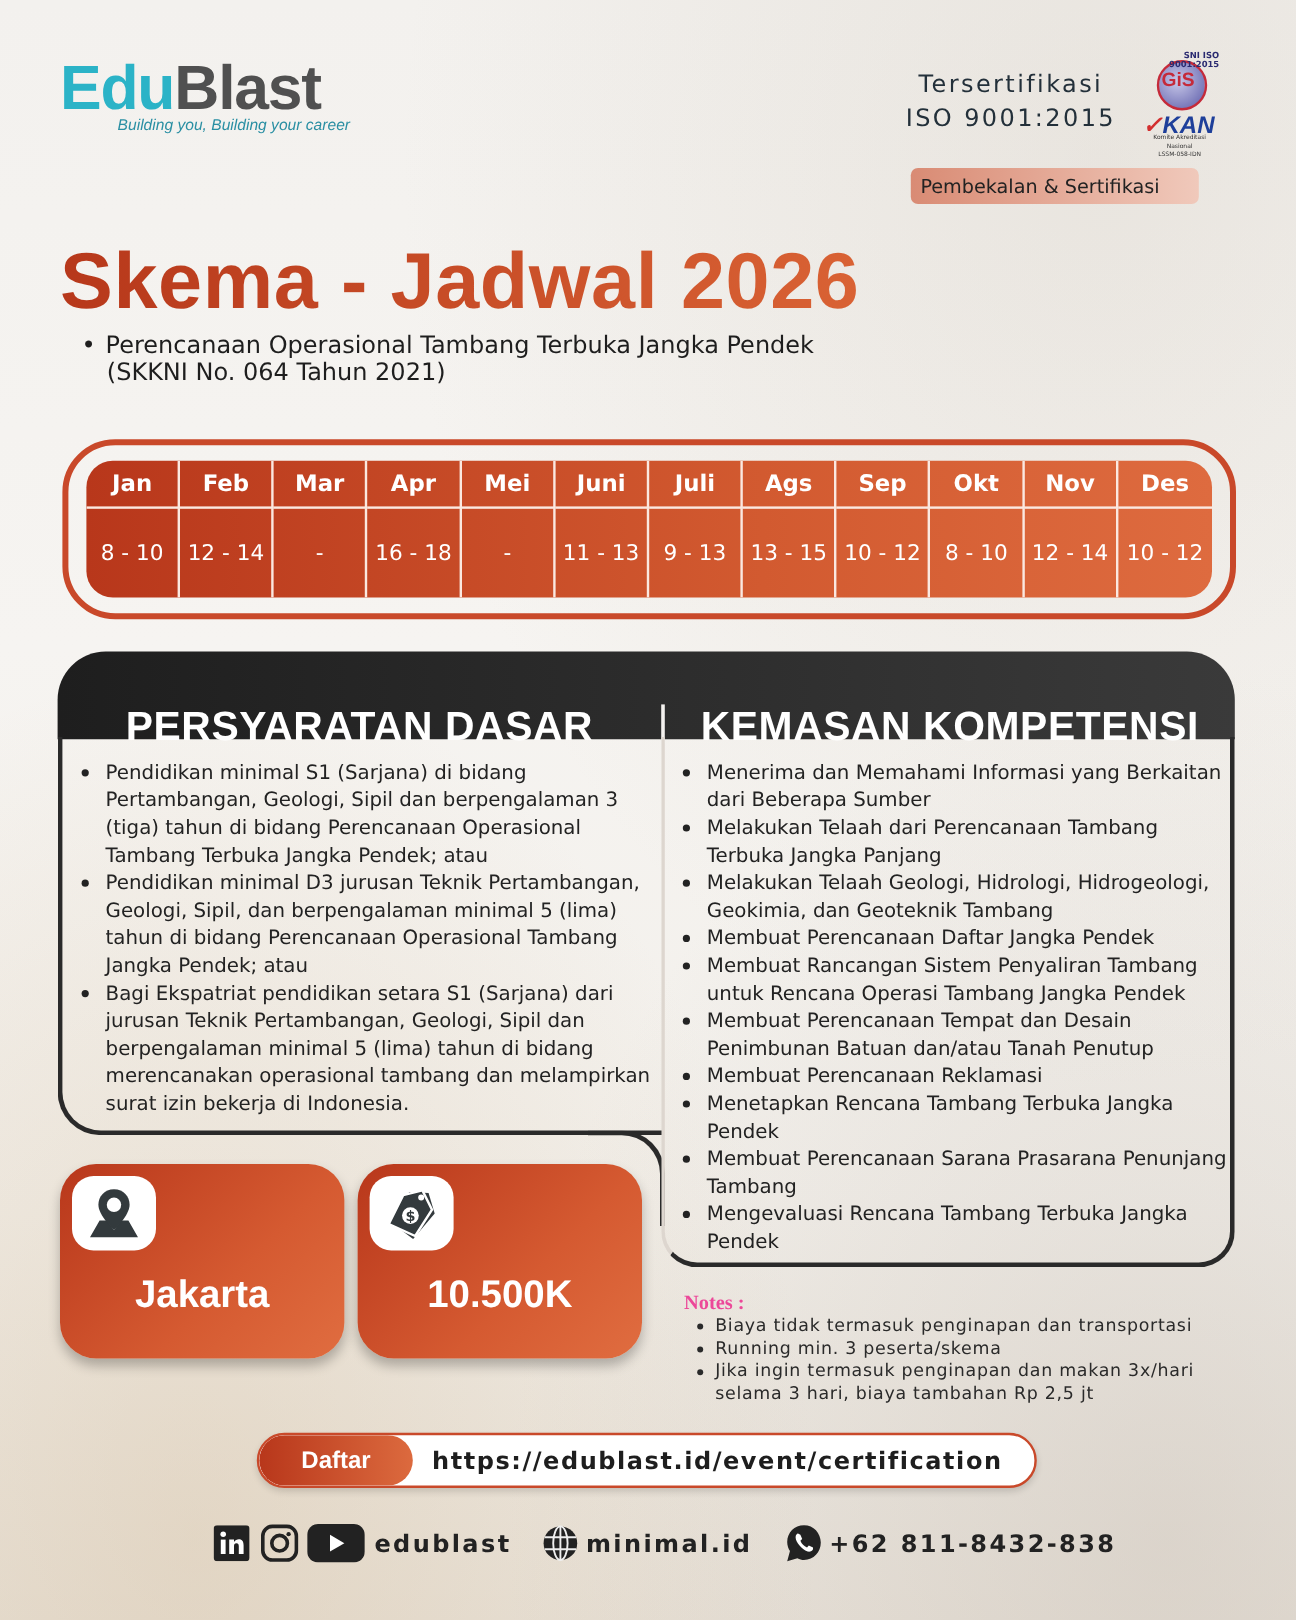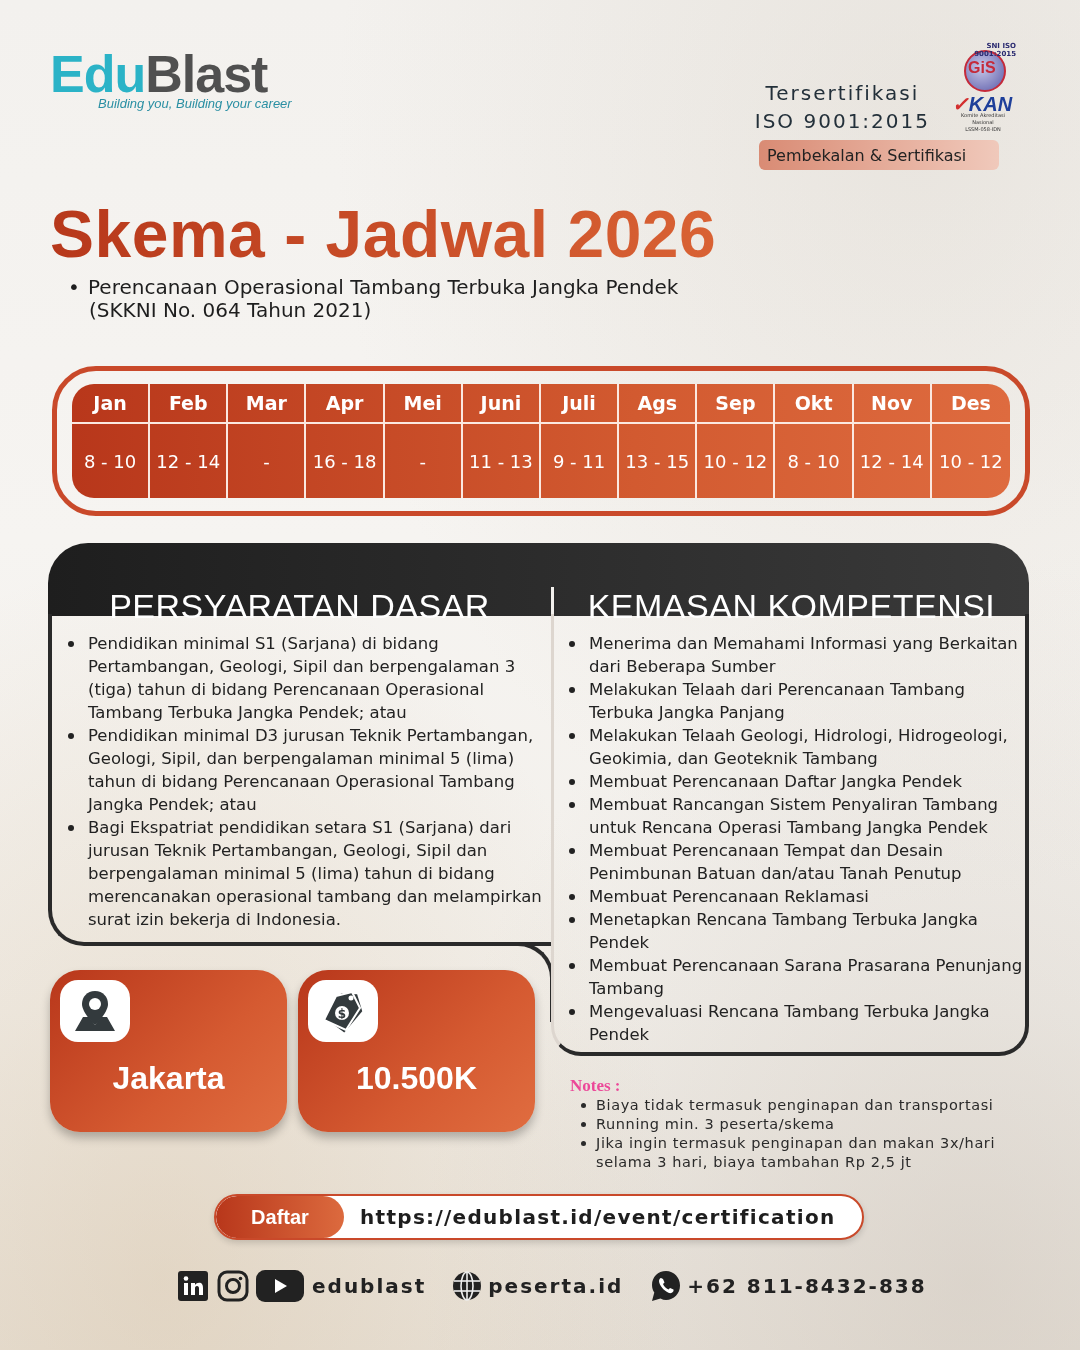--- a/index.html
+++ b/index.html
@@ -20,21 +20,21 @@
     pointer-events: none;
   }
 
   
   .logo { position: absolute; left: 50px; top: 48px; }
   .logo-word { font-family: "Liberation Sans", sans-serif; font-weight: 700; font-size: 52px; letter-spacing: -1px; line-height: 52px; }
   .logo-edu { color: #2bb3c7; }
   .logo-blast { color: #505050; }
   .logo-tag { font-family: "Liberation Sans", sans-serif; font-style: italic; font-size: 13px; color: #2a8fa3; margin-left: 48px; margin-top: -4px; }
 
-  .cert { position: absolute; right: 150px; top: 56px; text-align: center; margin-top: 23px; }
+  .cert { position: absolute; right: 150px; top: 56px; text-align: center; }
   .cert-line { font-family: "DejaVu Sans", sans-serif; font-size: 20px; letter-spacing: 2px; color: #23303a; line-height: 28px; font-weight: 500; }
   .gis-badge { position: absolute; left: 958px; top: 44px; width: 58px; height: 48px; }
   .gis-circle { position: absolute; left: 6px; top: 6px; width: 42px; height: 42px; border-radius: 50%; background: radial-gradient(circle at 40% 40%, #c9c9e9, #5a5aa8); border: 2px solid #c52a3a; }
   .gis-text { position: absolute; left: 10px; top: 15px; font-family: "Liberation Sans", sans-serif; font-weight: 700; font-size: 16px; color: #c52a3a; }
   .gis-arc { position: absolute; left: 0; top: -2px; font-size: 7px; color: #2a2a70; font-weight: 700; width: 58px; text-align: right; }
   .kan { position: absolute; left: 952px; top: 92px; font-family: "Liberation Sans", sans-serif; font-weight: 700; font-style: italic; font-size: 20px; color: #1e3f9a; }
   .kan-v { color: #d32f2f; }
   .kan-sub { position: absolute; left: 952px; top: 112px; font-size: 5px; color: #333; width: 62px; text-align: center; line-height: 7px; }
 
   .pill-cert {
@@ -71,21 +71,21 @@
   .cell.h { font-weight: 700; font-size: 19px; border-bottom: 2px solid #fbe8e0; }
   .cell.d { font-size: 18px; }
 
   
   .sec-head {
     position: absolute; left: 48px; top: 543px; width: 981px; height: 73px;
     background: linear-gradient(90deg, #1e1e1e, #3a3a3a);
     border-radius: 40px 40px 0 0;
     display: grid; grid-template-columns: 503px 478px;
   }
-  .sec-head-cell { display: flex; align-items: center; justify-content: center; color: #fff; font-family: "Liberation Sans", sans-serif; font-weight: 400; font-size: 34px; letter-spacing: 0.5px; margin-top: 44px; }
+  .sec-head-cell { display: flex; align-items: center; justify-content: center; color: #fff; font-family: "Liberation Sans", sans-serif; font-weight: 700; font-size: 34px; letter-spacing: 0.5px; margin-top: 44px; }
   .sec-head-cell + .sec-head-cell { border-left: 3px solid #f3f1ee; }
 
   .left-box {
     position: absolute; left: 48px; top: 614px; width: 504px; height: 332px;
     border: 4px solid #2a2a2a; border-top: none; border-right: none; border-radius: 0 0 0 36px;
   }
   .left-connector {
     position: absolute; left: 490px; top: 942px; width: 64px; height: 80px;
     border-top: 4px solid #2a2a2a; border-right: 4px solid #2a2a2a; border-radius: 0 36px 0 0;
   }
@@ -180,21 +180,21 @@
   <div class="cell h">Sep</div>
   <div class="cell h">Okt</div>
   <div class="cell h">Nov</div>
   <div class="cell h">Des</div>
   <div class="cell d">8 - 10</div>
   <div class="cell d">12 - 14</div>
   <div class="cell d">-</div>
   <div class="cell d">16 - 18</div>
   <div class="cell d">-</div>
   <div class="cell d">11 - 13</div>
-  <div class="cell d">9 - 11</div>
+  <div class="cell d">9 - 13</div>
   <div class="cell d">13 - 15</div>
   <div class="cell d">10 - 12</div>
   <div class="cell d">8 - 10</div>
   <div class="cell d">12 - 14</div>
   <div class="cell d">10 - 12</div>
 </div>
 
 <div class="sec-head">
   <div class="sec-head-cell">PERSYARATAN DASAR</div>
   <div class="sec-head-cell">KEMASAN KOMPETENSI</div>
@@ -285,21 +285,21 @@
   <span class="ftext">edublast</span>
   <div class="ficon" style="margin-left:24px">
     <svg width="32" height="32" viewBox="0 0 32 32">
         <circle cx="16" cy="16" r="14" fill="#222"></circle>
         <ellipse cx="16" cy="16" rx="6" ry="14" fill="none" stroke="#eee" stroke-width="1.6"></ellipse>
         <line x1="16" y1="2" x2="16" y2="30" stroke="#eee" stroke-width="1.6"></line>
         <line x1="3" y1="11" x2="29" y2="11" stroke="#eee" stroke-width="1.6"></line>
         <line x1="3" y1="21" x2="29" y2="21" stroke="#eee" stroke-width="1.6"></line>
       </svg>
   </div>
-  <span class="ftext" style="margin-left:4px">peserta.id</span>
+  <span class="ftext" style="margin-left:4px">minimal.id</span>
   <div class="ficon" style="margin-left:26px">
     <svg width="34" height="34" viewBox="0 0 34 34">
         <path d="M17 2 C9 2 3 8 3 16 C3 19 4 21.5 5.3 23.6 L3 32 L11.5 29.5 C13.3 30.5 15.1 31 17 31 C25 31 31 24.5 31 16.5 C31 8.5 25 2 17 2 Z" fill="#222"></path>
         <path d="M12 9 C11 9 10 10.5 10 12 C10 16 15 22 20 24 C22 24.5 24 23.5 24.5 22 L24.5 20.5 L21 19 L19.5 20.5 C17 19.5 15 17.5 14 15 L15.5 13.5 L14 10 Z" fill="#fff"></path>
       </svg>
   </div>
   <span class="ftext" style="margin-left:4px">+62 811-8432-838</span>
 </div>
 
 </body></html>

